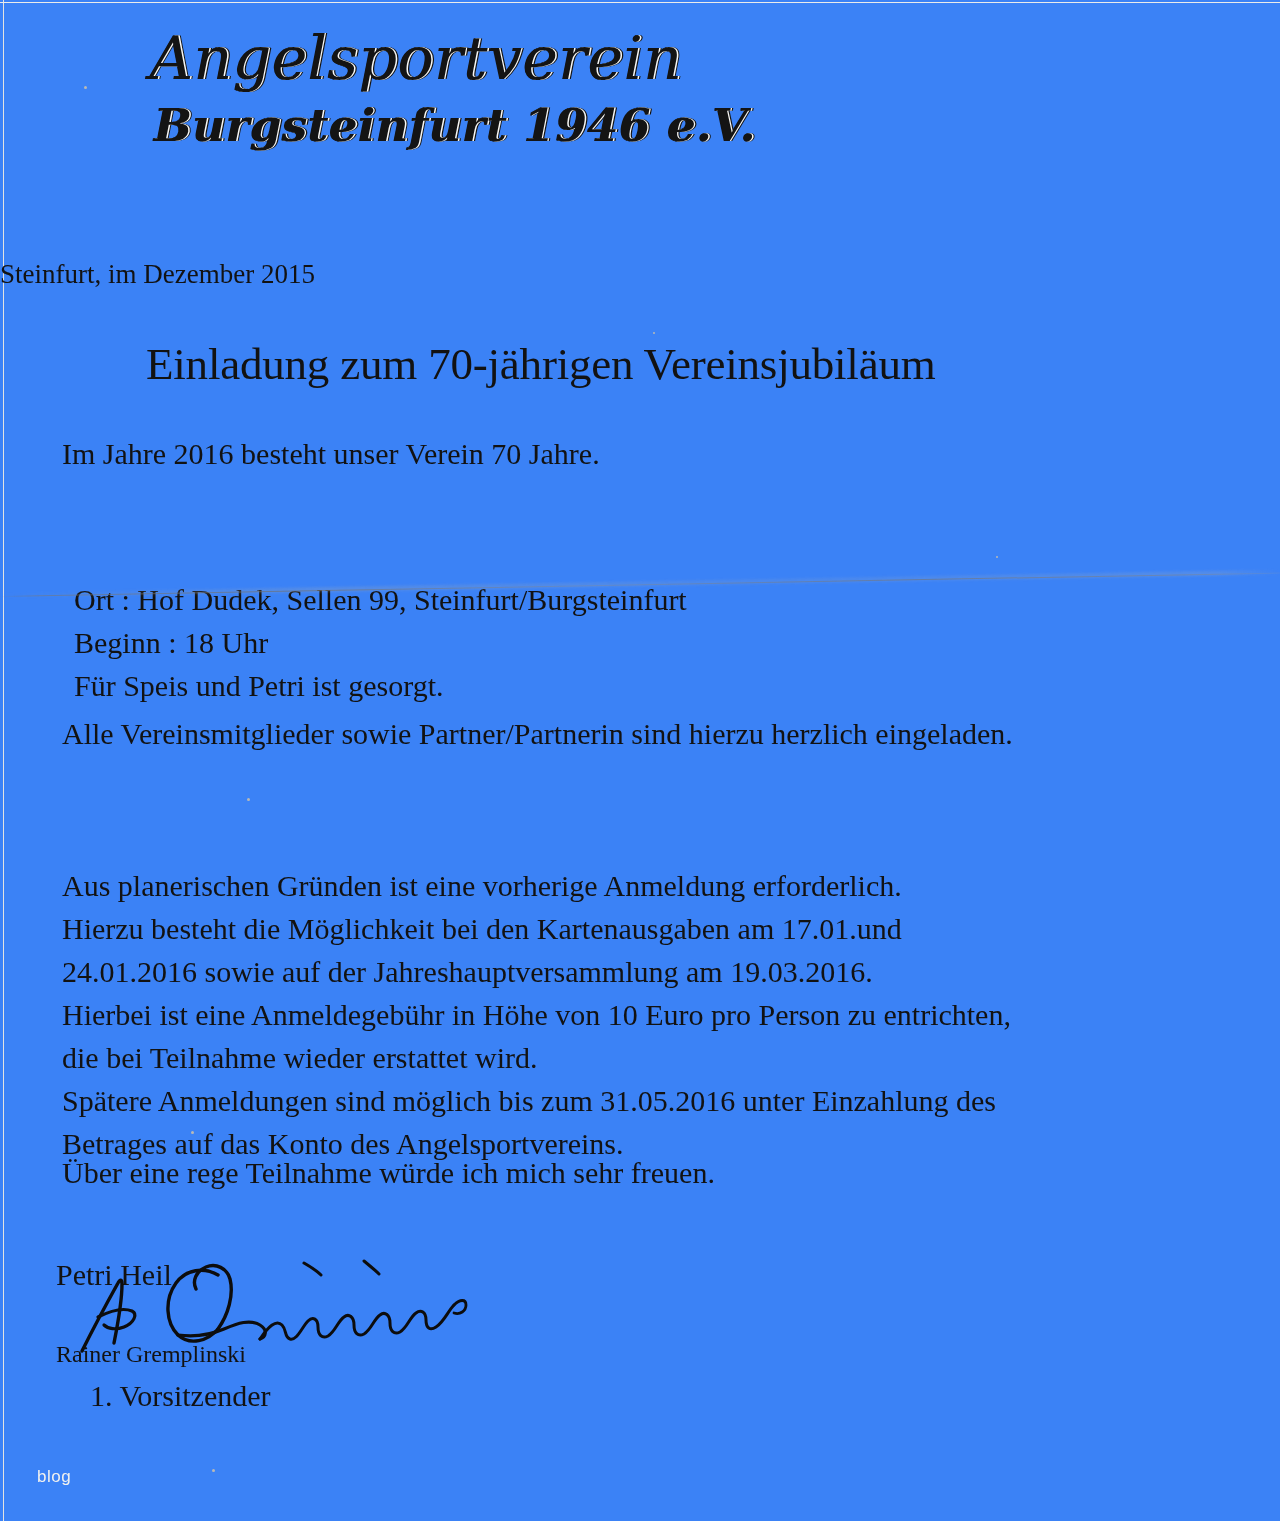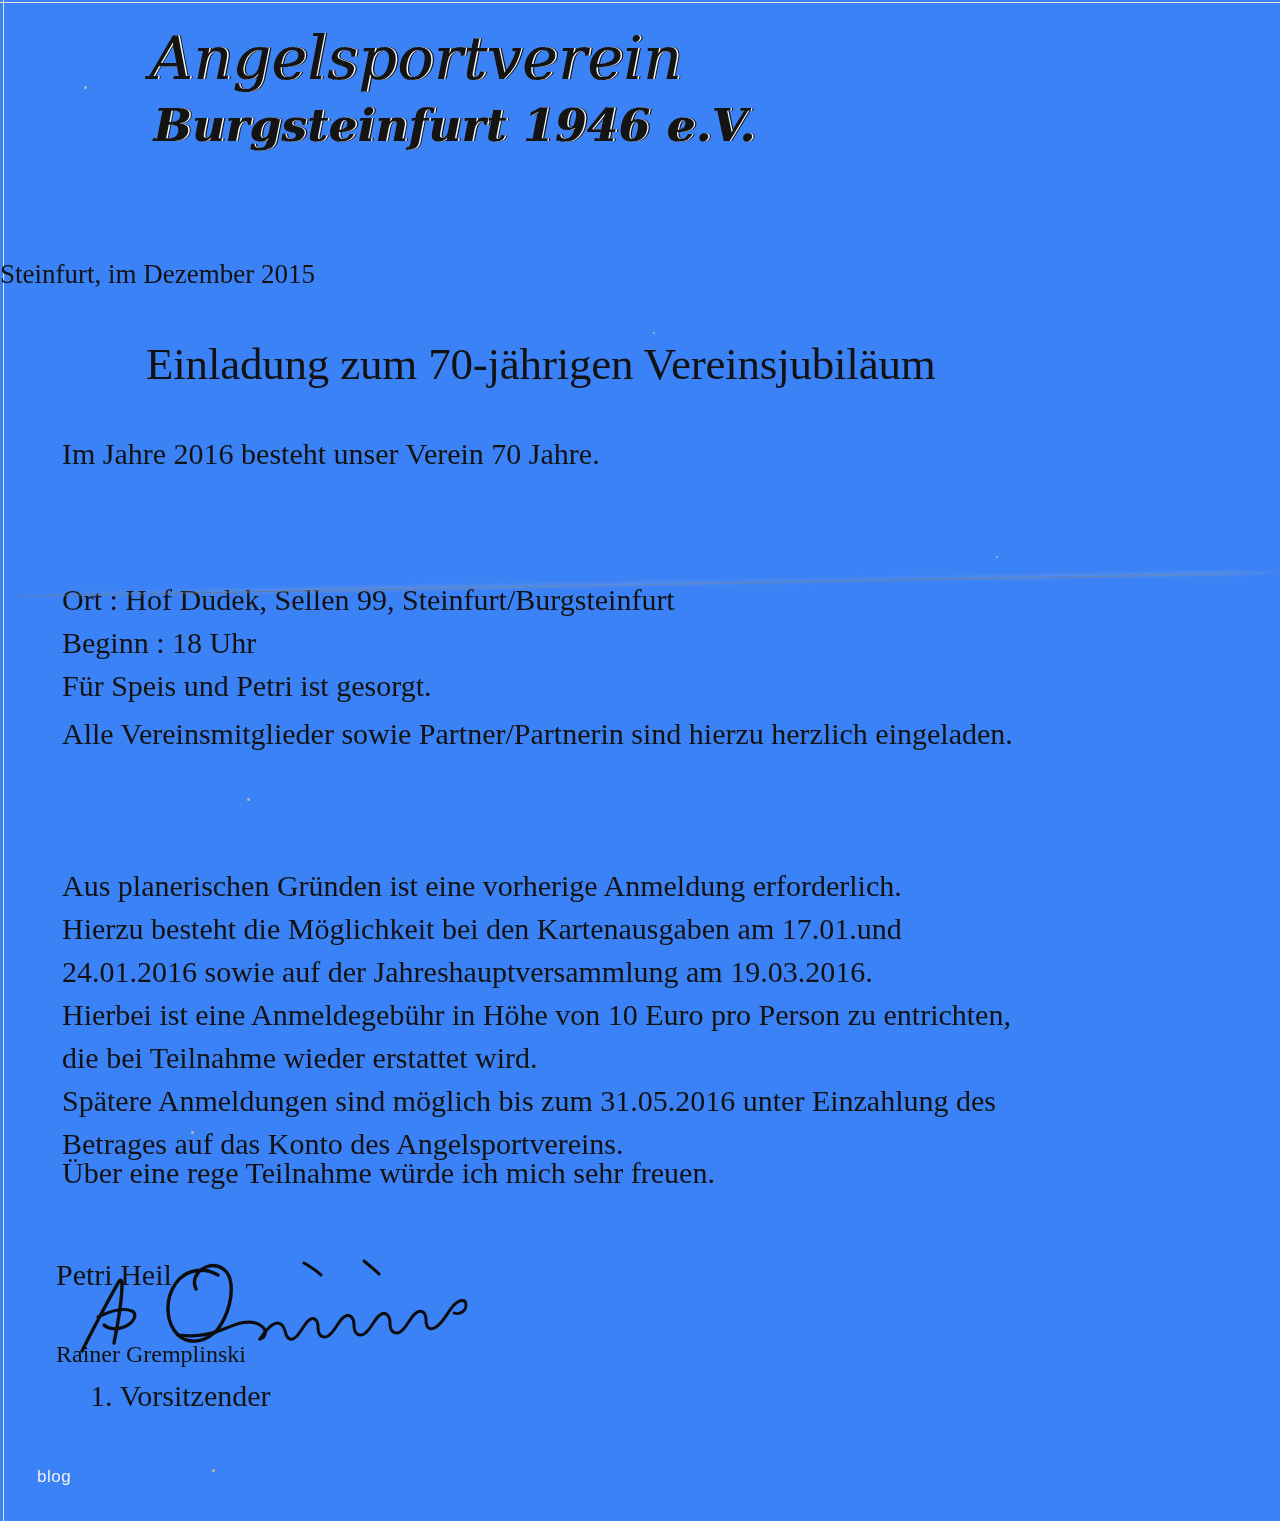--- a/index.html
+++ b/index.html
@@ -146,21 +146,21 @@
     left: 62px;
     width: 1160px;
     font-size: 30px;
     line-height: 43px;
   }
   .body-block p {
     margin: 0;
     white-space: nowrap;
   }
   .blk-intro   { top: 432px; }
-  .blk-details { top: 578px; }
+  .blk-details { top: 578px; margin-left: 12px; }
   .blk-invite  { top: 712px; }
   .blk-signup  { top: 864px; }
   .blk-closing { top: 1151px; }
 
   
   .sig-area {
     position: absolute;
     left: 56px;
     top: 1255px;
     width: 600px;

